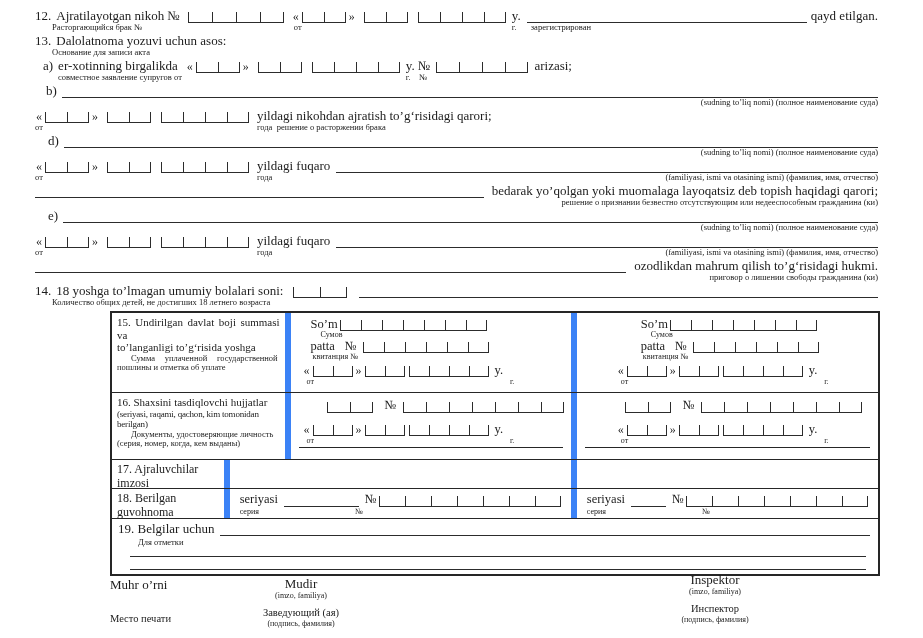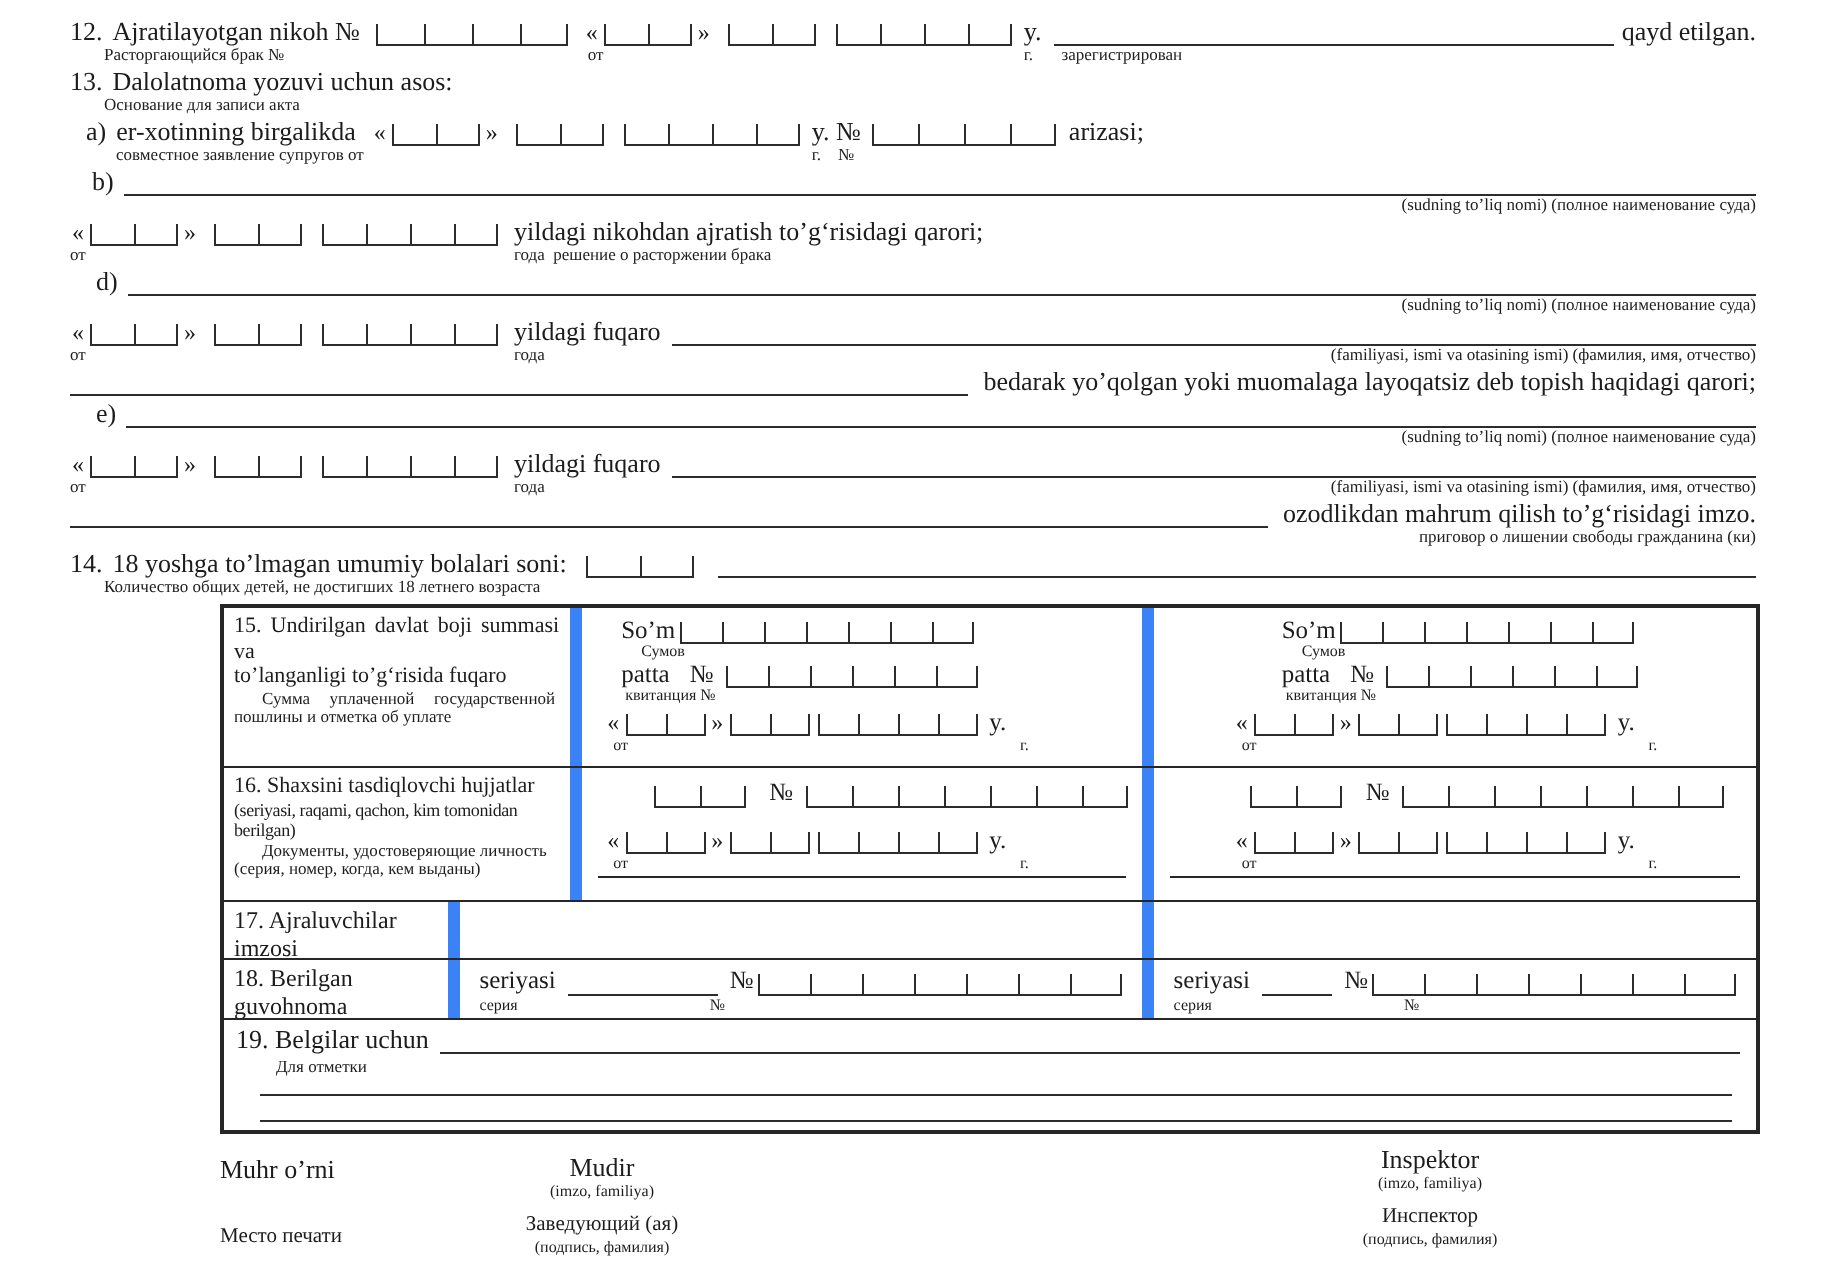--- a/index.html
+++ b/index.html
@@ -226,20 +226,21 @@
       <div class="c center">(familiyasi, ismi va otasining ismi) (фамилия, имя, отчество)</div>
     </div>
   </div>
 
   <div class="frow">
     <div class="seg grow">
         <div class="m"><span class="wline"></span></div>
       </div>
     <div class="seg ml8">
       <div class="m"><span>bedarak yo’qolgan yoki muomalaga layoqatsiz deb topish haqidagi qarori;</span></div>
+      <div class="c center">решение о признании безвестно отсутствующим или недееспособным гражданина (ки)</div>
     </div>
   </div>
 
   <div class="frow">
     <div class="seg" style="padding-left:13px">
         <div class="m"><span class="num">e)</span></div>
       </div>
     <div class="seg grow">
       <div class="m"><span class="wline"></span></div>
       <div class="c center">(sudning to’liq nomi) (полное наименование суда)</div>
@@ -265,21 +266,21 @@
       <div class="m"><span class="wline"></span></div>
       <div class="c center">(familiyasi, ismi va otasining ismi) (фамилия, имя, отчество)</div>
     </div>
   </div>
 
   <div class="frow">
     <div class="seg grow">
         <div class="m"><span class="wline"></span></div>
       </div>
     <div class="seg ml8">
-      <div class="m"><span>ozodlikdan mahrum qilish to’g‘risidagi imzo.</span></div>
+      <div class="m"><span>ozodlikdan mahrum qilish to’g‘risidagi hukmi.</span></div>
       <div class="c center">приговор о лишении свободы гражданина (ки)</div>
     </div>
   </div>
 
   <div class="frow">
     <div class="seg">
       <div class="m"><span class="num">14.</span><span>18 yoshga to’lmagan umumiy bolalari soni:</span></div>
       <div class="c" style="padding-left:17px">Количество общих детей, не достигших 18 летнего возраста</div>
     </div>
     <div class="seg ml8">
@@ -288,21 +289,21 @@
     <div class="seg grow" style="margin-left:10px">
       <div class="m"><span class="wline"></span></div>
     </div>
   </div>
 
   <div class="ftable">
 
     <div class="trow r15">
       <div class="tcell lab15">
         <div class="tl-uz just">15. Undirilgan davlat boji summasi va</div>
-        <div class="tl-uz">to’langanligi to’g‘risida fuqaro</div>
+        <div class="tl-uz">to’langanligi to’g‘risida yoshga</div>
         <div class="tl-ru ind just">Сумма уплаченной государственной</div>
         <div class="tl-ru">пошлины и отметка об уплате</div>
       </div>
       <div class="tcell cellmid15 money mid">
         <div class="mrow top"><span>So’m</span><span class="cells w21 ml4"><span class="cell"></span><span class="cell"></span><span class="cell"></span><span class="cell"></span><span class="cell"></span><span class="cell"></span><span class="cell"></span></span></div>
         <div class="mcap top">Сумов</div>
         <div class="mrow mid2"><span>patta</span><span class="noglyph">№</span><span class="cells w21"><span class="cell"></span><span class="cell"></span><span class="cell"></span><span class="cell"></span><span class="cell"></span><span class="cell"></span></span></div>
         <div class="mcap mid2">квитанция №</div>
         <div class="drow"><span class="q">«</span><span class="cells w20"><span class="cell"></span><span class="cell"></span></span><span class="q">»</span><span class="cells w20 ml6"><span class="cell"></span><span class="cell"></span></span><span class="cells w20 ml6"><span class="cell"></span><span class="cell"></span><span class="cell"></span><span class="cell"></span></span><span class="ml4">y.</span></div>
         <div class="dcap"><span>от</span><span class="gsp"></span><span>г.</span></div>

